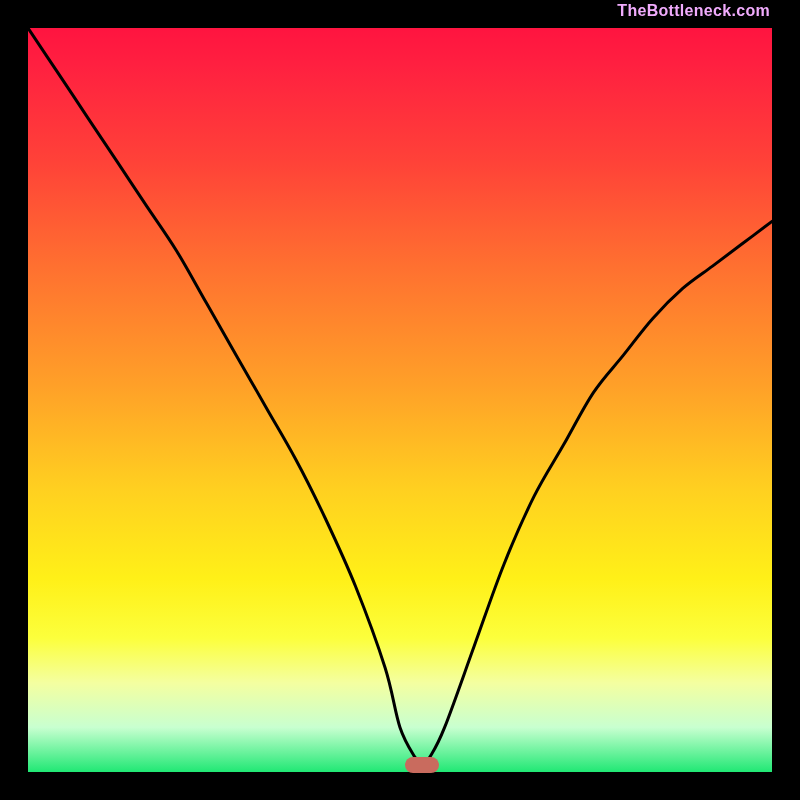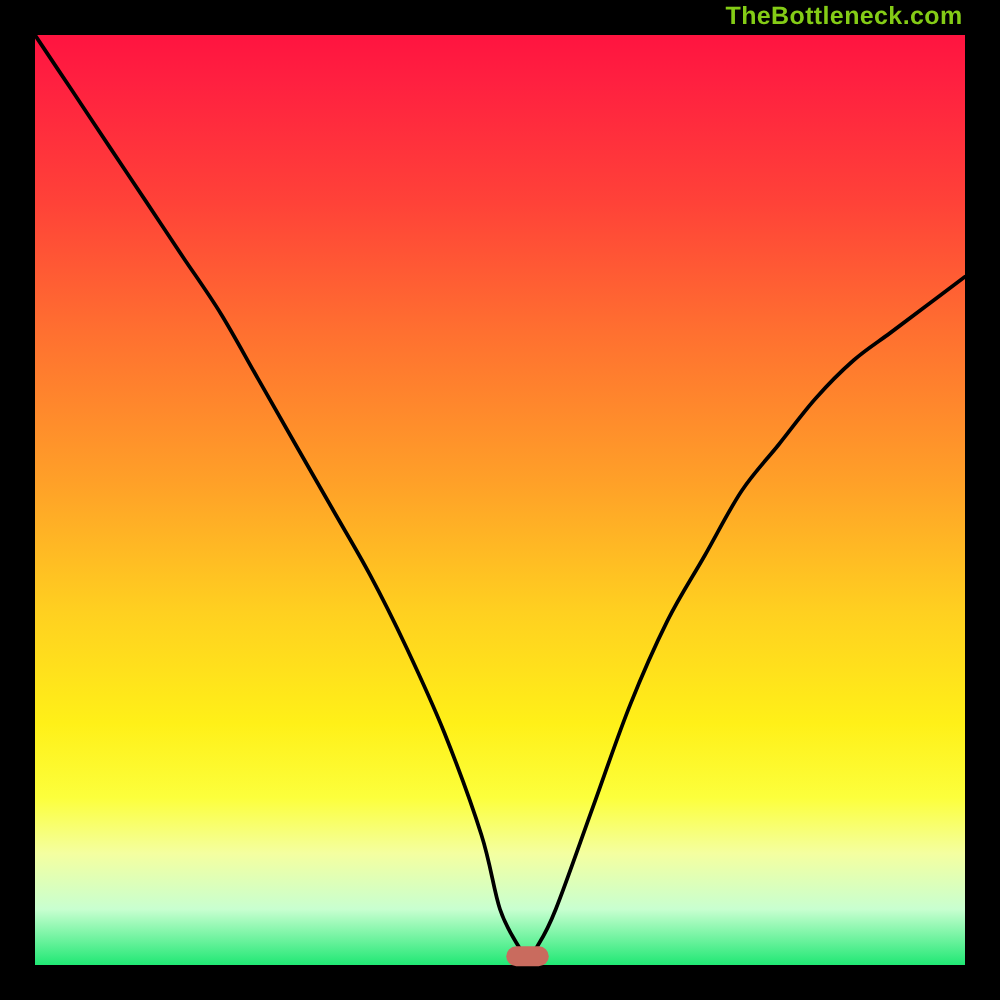--- a/index.html
+++ b/index.html
@@ -52,23 +52,23 @@
     height: 16px;
     border-radius: 8px;
     background: #c96b5e;
     transform: translate(-50%, -50%);
   }
   .watermark {
     position: absolute;
     top: 2px;
     right: 30px;
     font-family: Arial, Helvetica, sans-serif;
-    font-size: 20px;
+    font-size: 16px;
     font-weight: 600;
-    color: #84cc16;
+    color: #f0abfc;
     letter-spacing: 0.3px;
   }
 </style>
 </head>
 <body>
 
 <div class="frame">
   <div class="watermark">TheBottleneck.com</div>
   <div class="plot-area">
     <svg class="curve" viewBox="0 0 744 744" preserveAspectRatio="none">

